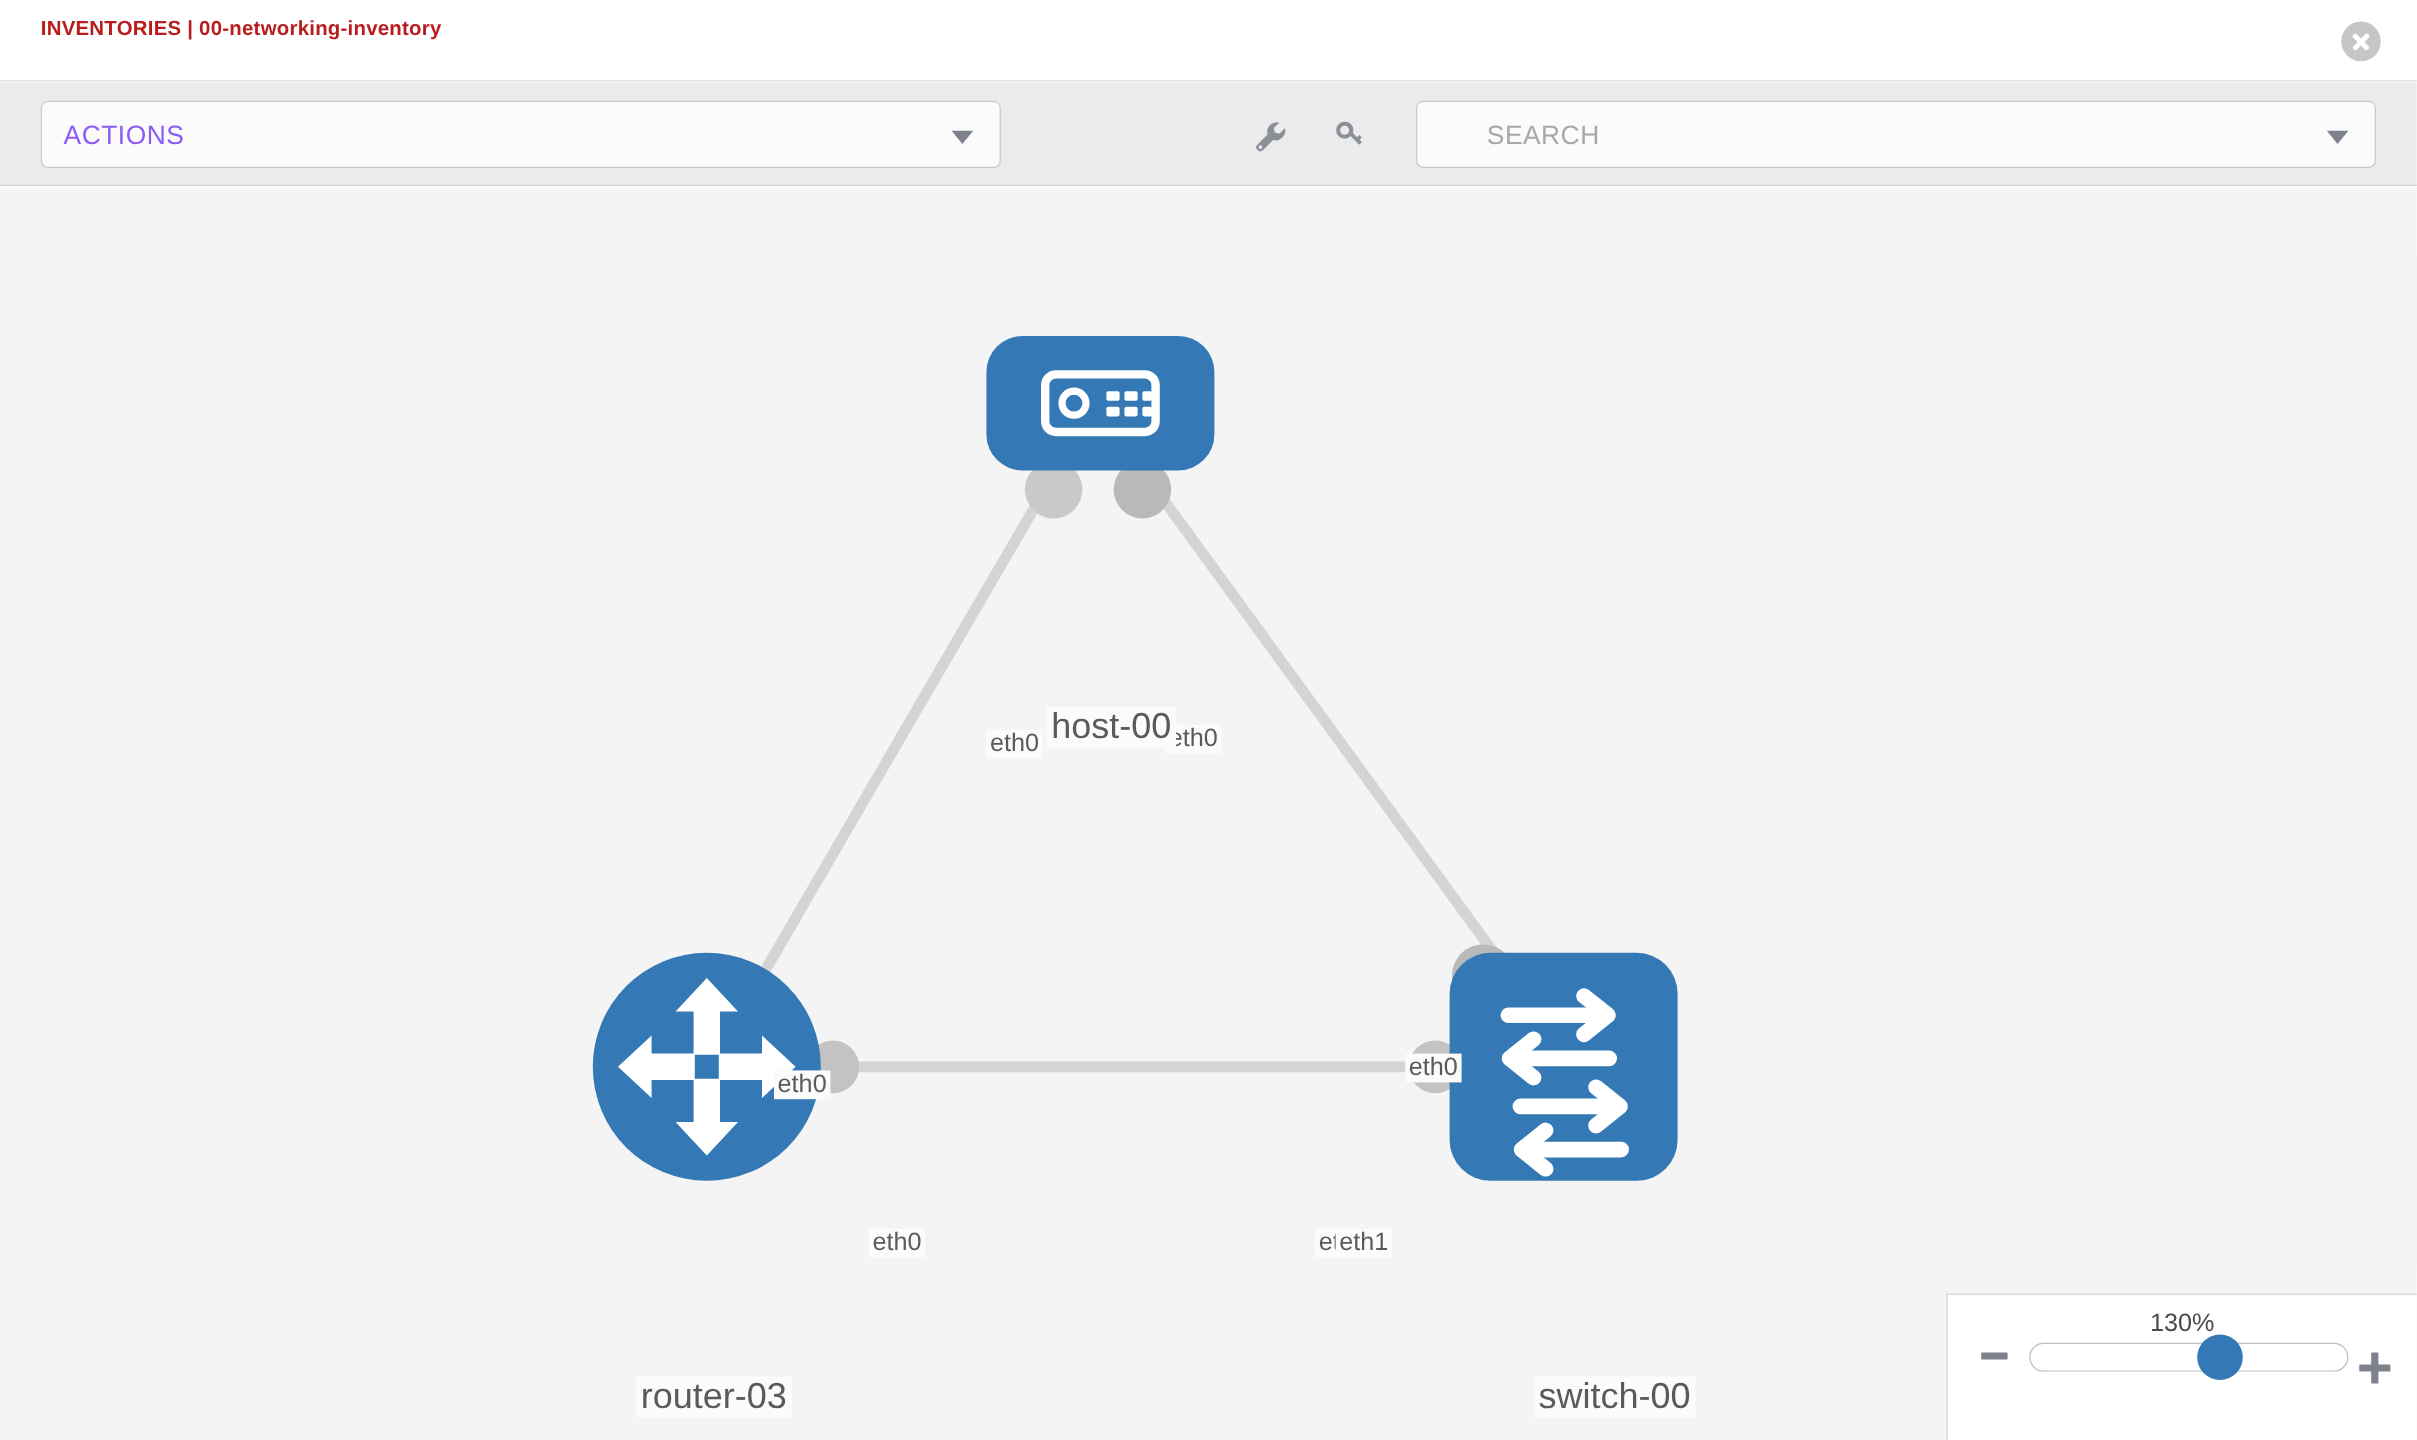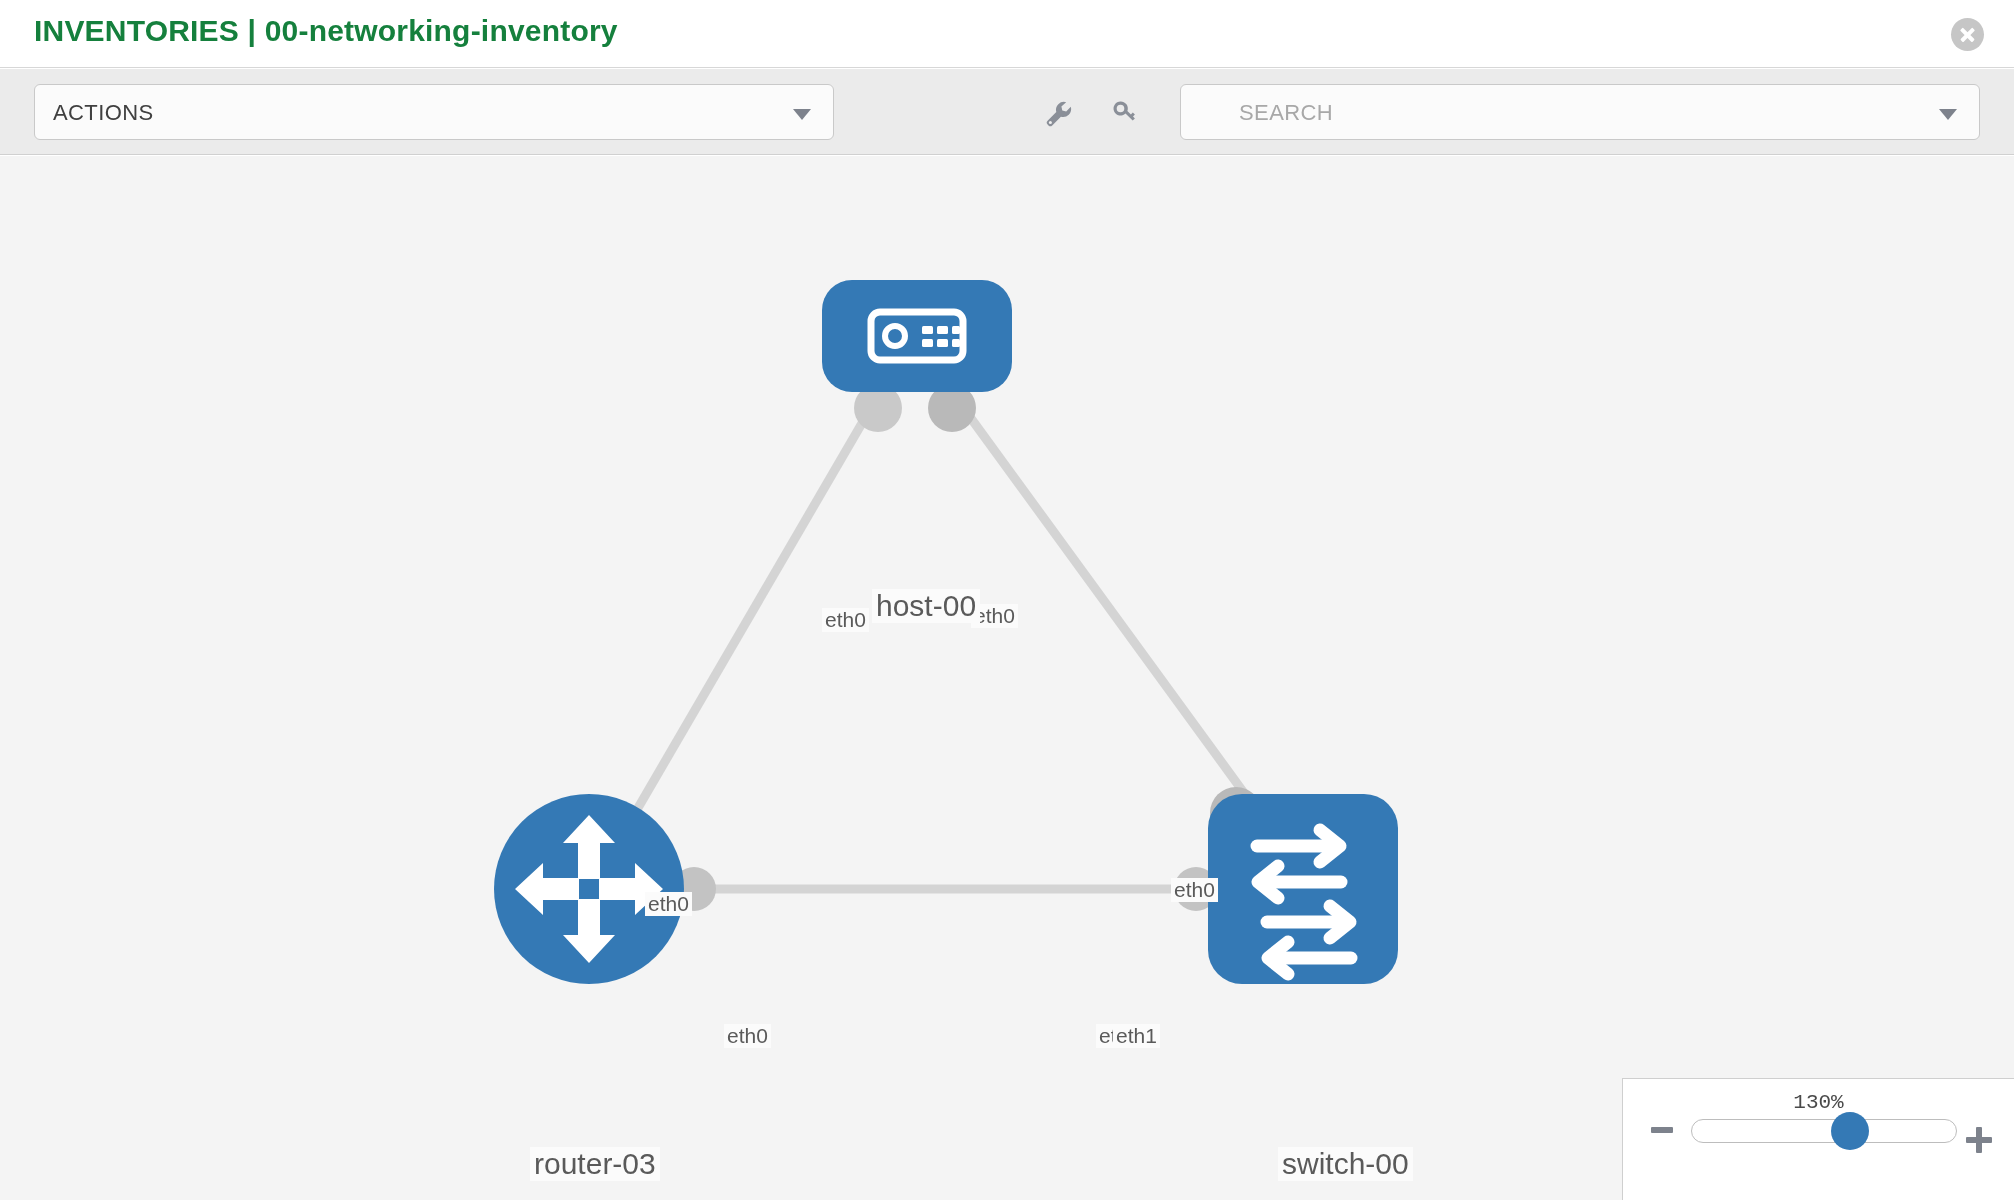--- a/index.html
+++ b/index.html
@@ -24,23 +24,23 @@
     position: absolute;
     left: 0; top: 0;
     width: 2014px;
     height: 68px;
     background: #ffffff;
     border-bottom: 1px solid #d7d7d7;
   }
   .header-title {
     position: absolute;
     left: 34px; top: 14px;
-    font-size: 30px;
+    font-size: 17px;
     font-weight: bold;
-    color: #15803d;
+    color: #b91c1c;
     letter-spacing: 0.2px;
     white-space: nowrap;
   }
   .close-btn {
     position: absolute;
     right: 30px; top: 18px;
     width: 33px; height: 33px;
     border-radius: 50%;
     background: #c6c6c6;
     cursor: pointer;
@@ -71,21 +71,21 @@
     width: 800px; height: 56px;
     background: #fbfbfb;
     border: 1px solid #c9c9c9;
     border-radius: 6px;
     cursor: pointer;
   }
   .actions-select .label {
     position: absolute;
     left: 18px; top: 15px;
     font-size: 22px;
-    color: #404040;
+    color: #8b5cf6;
     letter-spacing: 0.4px;
   }
   .caret {
     position: absolute;
     right: 22px; top: 24px;
     width: 0; height: 0;
     border-left: 9px solid transparent;
     border-right: 9px solid transparent;
     border-top: 11px solid #7d828c;
   }
@@ -156,21 +156,20 @@
     border-right: none;
     border-bottom: none;
   }
   .zoom-value {
     position: absolute;
     top: 12px;
     left: 0; width: 100%;
     text-align: center;
     font-size: 21px;
     color: #4a4a4a;
-    font-family: Liberation Mono, monospace;
   }
   .zoom-minus, .zoom-plus {
     position: absolute;
     top: 48px;
     cursor: pointer;
     color: #7d828c;
   }
   .zoom-minus {
     left: 28px;
     width: 22px; height: 6px;

